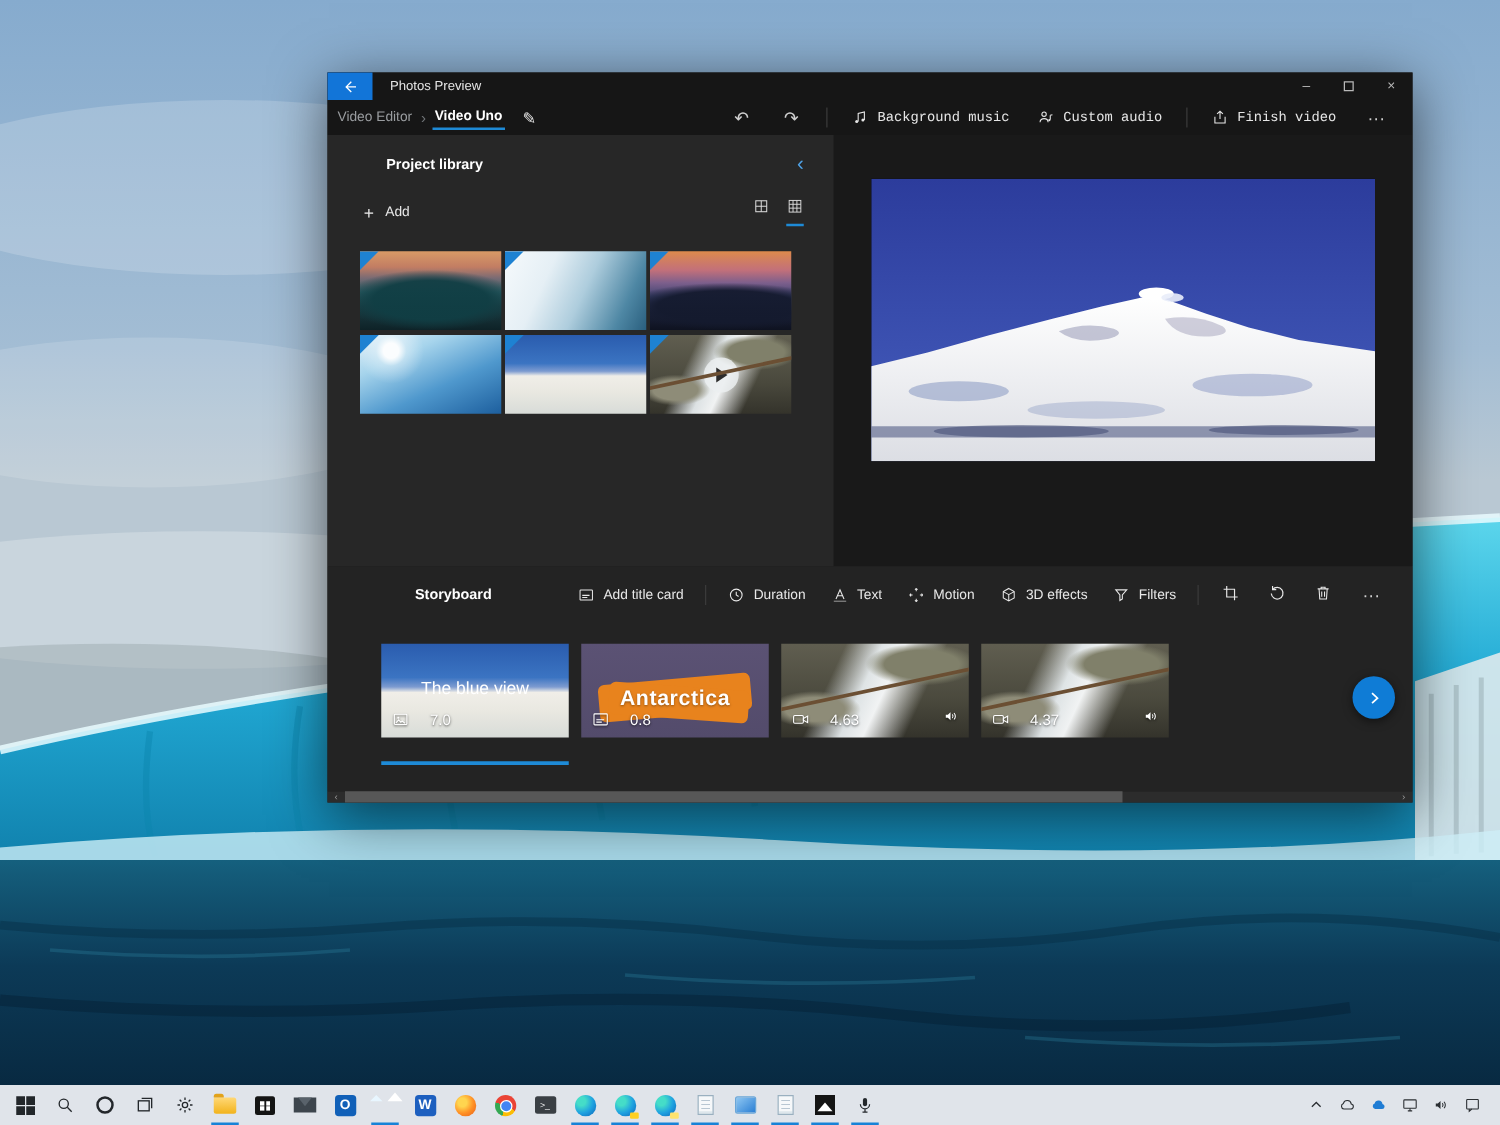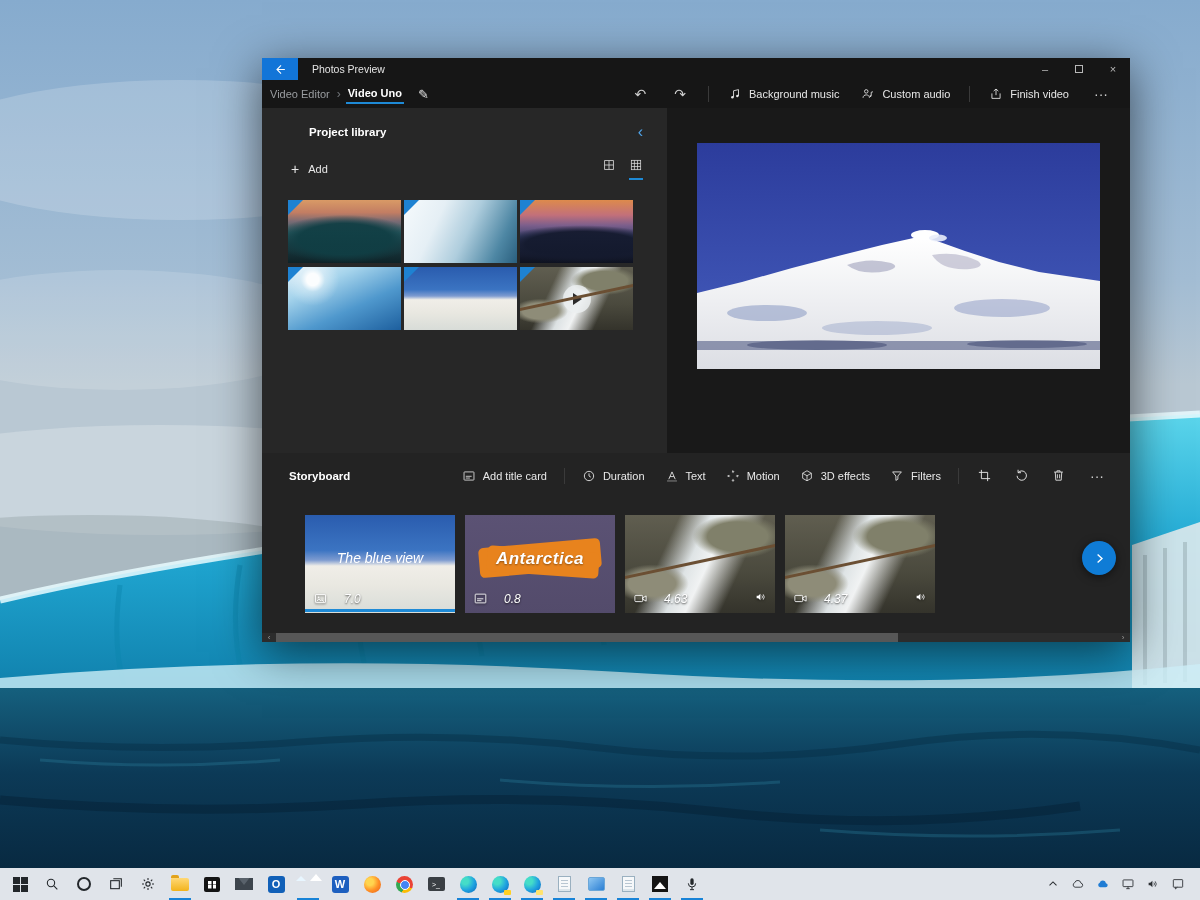--- a/index.html
+++ b/index.html
@@ -27,21 +27,21 @@
 
   .commandbar { height:28px; background:#161616; display:flex; align-items:center;
                 padding:0 10px 0 8px; }
   .crumb-parent { color:#9a9da0; }
   .crumb-sep { color:#6f7377; margin:0 7px; font-size:12px; }
   .crumb-current { color:#fff; font-weight:bold; position:relative; padding-bottom:3px; }
   .crumb-current::after { content:""; position:absolute; left:-2px; right:-2px; bottom:-2px;
                           height:2px; background:#1e8ad6; }
   .pencil { margin-left:16px; color:#e0e0e0; font-size:13px; }
   .cmd-right { margin-left:auto; display:flex; align-items:center; gap:4px; }
-  .cmd-btn { display:flex; align-items:center; gap:7px; padding:4px 9px; color:#e6e6e6; }
+  .cmd-btn { display:flex; align-items:flex-end; gap:7px; padding:4px 9px; color:#e6e6e6;font-family:Liberation Mono, monospace; }
   .cmd-btn svg { width:14px; height:14px; }
   .glyph-btn { padding:4px 12px; font-size:14px; color:#cfcfcf; }
   .vsep { width:1px; height:16px; background:#3a3a3a; margin:0 6px; }
 
   .content { display:flex; height:345px; }
 
   
   .library { width:405px; background:#272727; position:relative; }
   .lib-head { display:flex; align-items:center; padding:18px 24px 0 27px; }
   .lib-title { font-weight:bold; font-size:11.5px; color:#fff;margin-left:20px; }
@@ -79,29 +79,29 @@
   .slider { flex:1; position:relative; height:14px; }
   .slider .track { position:absolute; left:0; right:0; top:6px; height:2px; background:#8f8f8f; }
   .slider .thumbdot { position:absolute; left:0; top:0; width:14px; height:14px;
                       border-radius:50%; background:#1279d8; border:2px solid #0d1b2e; }
   .expand-btn { width:26px; display:flex; justify-content:center; color:#d8d8d8; }
   .expand-btn svg { width:13px; height:13px; }
 
   
   .storyboard { height:180px; background:#232323; position:relative; }
   .sb-head { height:46px; display:flex; align-items:center; padding:0 14px 0 27px; }
-  .sb-title { font-weight:bold; font-size:11.5px; color:#fff; }
+  .sb-title { font-weight:bold; font-size:11.5px; color:#fff;margin-left:43px; }
   .sb-tools { margin-left:auto; display:flex; align-items:center; gap:2px; }
   .tool-btn { display:flex; align-items:center; gap:7px; padding:4px 9px; color:#e8e8e8; }
   .tool-btn svg { width:14px; height:14px; }
   .icon-btn { padding:4px 10px; color:#e8e8e8; }
   .icon-btn svg { width:15px; height:15px; }
   .clips { display:flex; gap:10px; margin:16px 0 0 43px; }
   .clip-wrap { position:relative; }
-  .clip { width:150px; height:98px; position:relative; overflow:hidden;font-style:italic; }
+  .clip { width:150px; height:75px; position:relative; overflow:hidden; }
   .clip-wrap.selected::after { content:""; position:absolute; left:0; right:0; top:94px;
                                height:3px; background:#1e8ad6; }
   .clip-title { position:absolute; left:0; right:0; top:36%; text-align:center;
                 color:#fff; font-size:14px; }
   .badge { position:absolute; left:8px; bottom:7px; display:flex; align-items:center;
            gap:16px; color:#fff; font-size:12px; text-shadow:0 1px 2px rgba(0,0,0,.7); }
   .badge svg { width:15px; height:15px; filter:drop-shadow(0 1px 1px rgba(0,0,0,.6)); }
   .clip-audio { position:absolute; right:7px; bottom:7px; color:#fff; }
   .clip-audio svg { width:14px; height:14px; filter:drop-shadow(0 1px 1px rgba(0,0,0,.6)); }
   .splash { position:absolute; background:#e8831d; border-radius:5px; }

